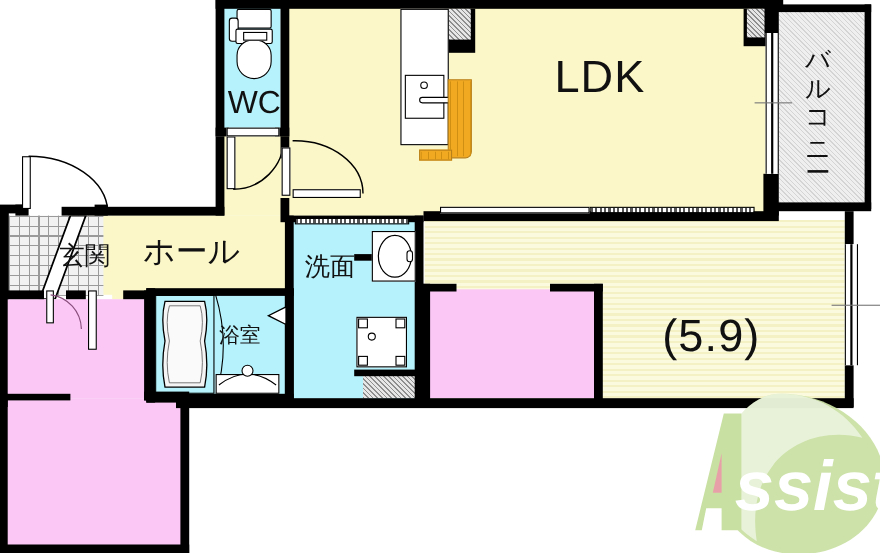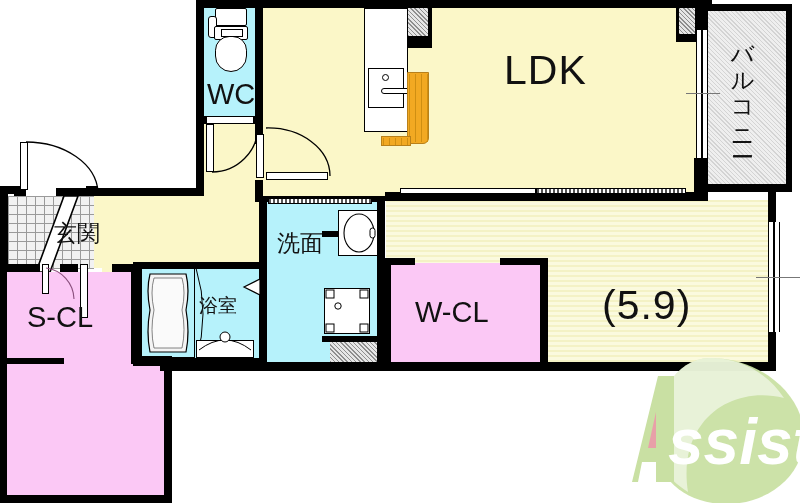--- a/index.html
+++ b/index.html
@@ -354,30 +354,29 @@
   </svg>
 
   <div class="label lbl-big" style="left:504px;top:50px;">LDK</div>
 
   <div class="label lbl-big" style="left:602px;top:285px;">(5.9)</div>
 
   <div class="label lbl-sm lbl-jp vertical" style="left:731px;top:28px;">バルコニー</div>
 
   <div class="label lbl-mid" style="left:207px;top:80px;">WC</div>
 
+  <div class="label lbl-mid lbl-jp" style="left:130px;top:214px;">ホール</div>
 
   <div class="label lbl-sm lbl-jp" style="left:10px;top:222px;margin-left:44px;">玄関</div>
 
   <div class="label lbl-sm lbl-jp" style="left:277px;top:232px;">洗面</div>
 
   <div class="label lbl-xs lbl-jp" style="left:199px;top:296px;">浴室</div>
 
-  <div class="label lbl-mid" style="left:27px;top:303px;">S-CL</div>
-
-  <div class="label lbl-mid" style="left:415px;top:298px;">W-CL</div>
+
 
 
   <svg id="watermark" viewBox="0 0 215 155">
 
     <path d="M 118 6 C 170 6 212 44 212 84 C 212 124 176 152 134 152
              C 92 152 62 124 62 88 C 62 48 82 6 118 6 Z" fill="#c9e0a3" opacity="0.95"></path>
     <path d="M 118 6 C 150 6 176 22 192 46 C 160 38 128 48 110 72
              C 96 90 92 114 96 140 C 74 126 62 108 62 88 C 62 48 82 6 118 6 Z" fill="#ffffff" opacity="0.55"></path>
 
     <g>

